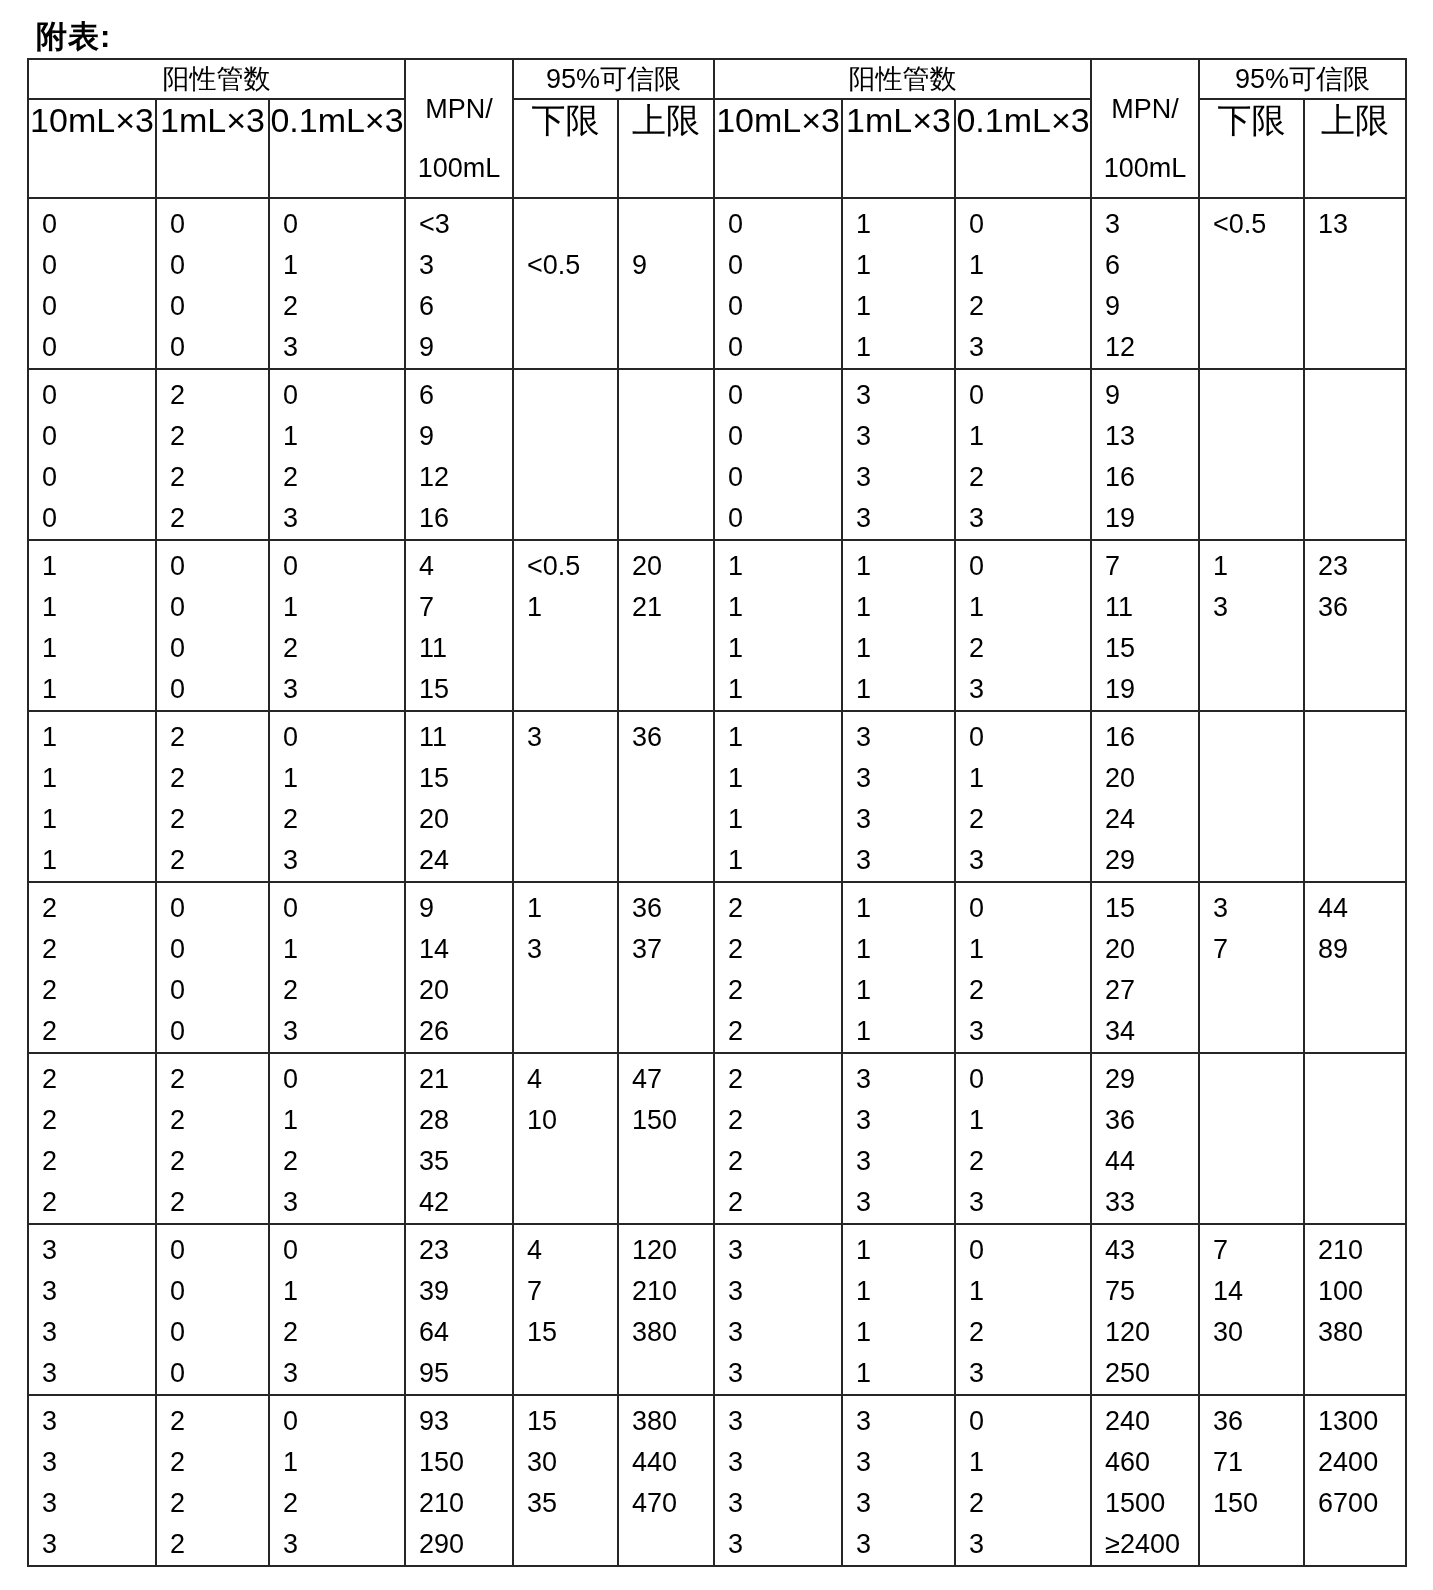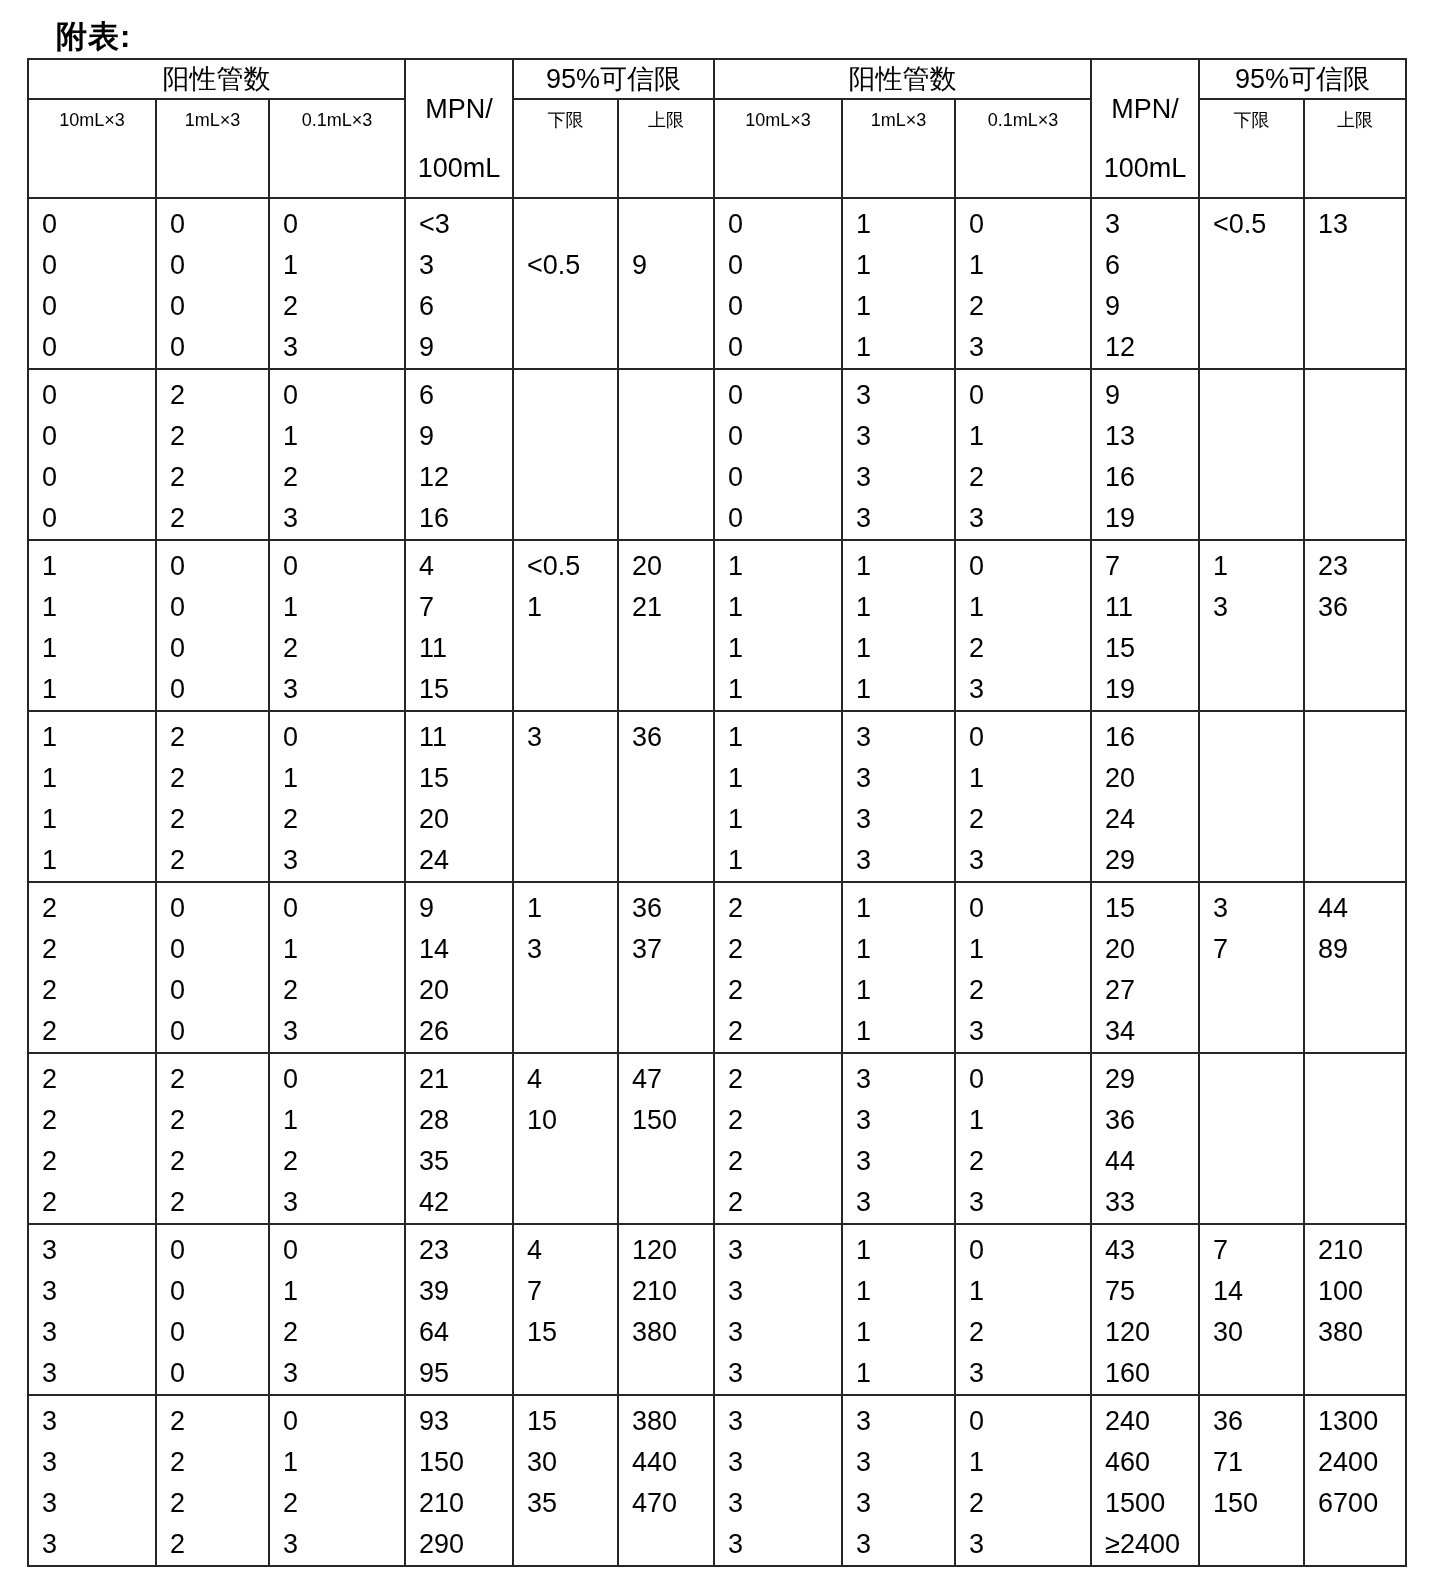--- a/index.html
+++ b/index.html
@@ -8,21 +8,21 @@
     position: relative;
     width: 1433px;
     height: 1590px;
     background: #ffffff;
     color: #000000;
     font-family: "Liberation Sans", "DejaVu Sans", sans-serif;
     overflow: hidden;
   }
   .heading {
     margin: 0;
-    padding: 16px 0 0 56px;
+    padding: 16px 0 0 36px;
     font-size: 31px;
     font-weight: 700;
     letter-spacing: 1px;
   }
   .caption {
     margin: 0;
     padding: 12px 0 10px 62px;
     font-size: 28px;
     font-weight: 400;
     white-space: nowrap;
@@ -45,21 +45,21 @@
     vertical-align: middle;
   }
   th.mpn-cell {
     vertical-align: top;
     text-align: center;
     font-size: 27px;
   }
   th.mpn-cell .hline { line-height: 40px; height: 40px; margin-top: 19px; }
   tr.h2row th {
     height: 99px;
-    font-size: 18px;
+    font-size: 34px;
     text-align: center;
     vertical-align: top;
     padding-top: 1px;
     line-height: 38px;
   }
   tr.block-row { height: 166px; }
   tr.block-row td {
     vertical-align: top;
     padding: 5px 0 0 13px;
     font-size: 27px;
@@ -617,21 +617,21 @@
           <td>
             <div class="line">0</div>
             <div class="line">1</div>
             <div class="line">2</div>
             <div class="line">3</div>
           </td>
           <td>
             <div class="line">43</div>
             <div class="line">75</div>
             <div class="line">120</div>
-            <div class="line">160</div>
+            <div class="line">250</div>
           </td>
           <td>
             <div class="line">7</div>
             <div class="line">14</div>
             <div class="line">30</div>
             <div class="line"></div>
           </td>
           <td>
             <div class="line">210</div>
             <div class="line">100</div>

